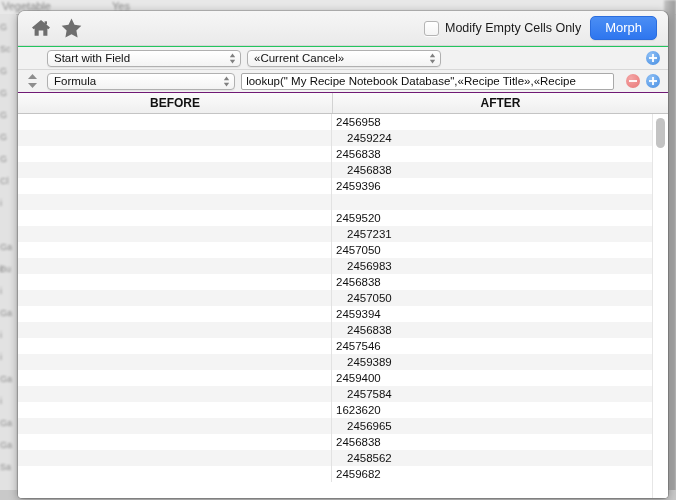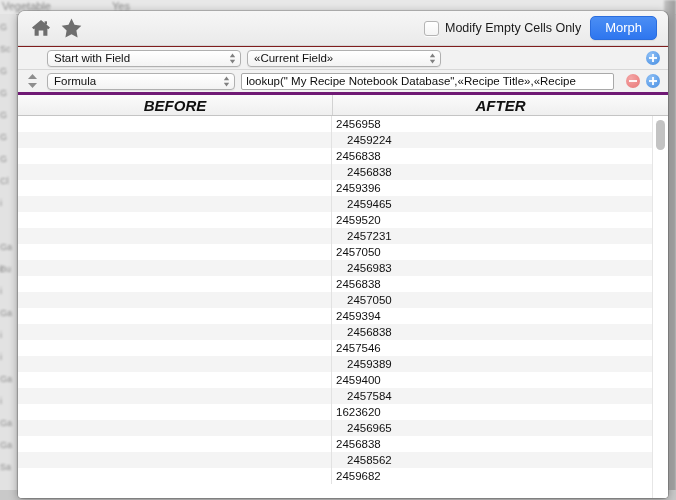--- a/index.html
+++ b/index.html
@@ -112,34 +112,34 @@
     box-shadow: 0 1px 1px rgba(0,0,0,0.07);
   }
   .btn.primary {
     background: linear-gradient(#4b8ef4,#2e76ef);
     border-color: #2b6ddd;
     color: #ffffff;
   }
 
   
   .criteria {
-    background: #7f1d1d;
+    background: #22c55e;
     flex: 0 0 auto;
     padding: 1px 0 0;
   }
   .crow {
     height: 22px;
     display: flex;
     align-items: center;
     padding: 0 8px 0 6px;
     gap: 6px;
     border-bottom: 1px solid #d8d8d8;
     background: #f2f2f2;
   }
-  .crow.second { border-bottom: 3px solid #701a75; }
+  .crow.second { border-bottom: 1px solid #701a75; }
   .stepper {
     width: 17px; height: 18px;
     display: flex; flex-direction: column;
     align-items: center; justify-content: center;
     color: #8d8d8d;
     flex: 0 0 auto;
   }
   .spacer-stepper { width: 17px; flex: 0 0 auto; }
   .popup {
     position: relative;
@@ -195,24 +195,23 @@
   .circ.minus { background: radial-gradient(circle at 35% 30%, #f4a5a5, #ec8484 70%, #e07575); }
   .circ svg { display: block; }
 
   
   .table-head {
     height: 20px;
     background: linear-gradient(#fbfbfb,#efefef);
     border-bottom: 1px solid #c4c4c4;
     display: flex;
     flex: 0 0 auto;
-    font-size: 15px;
+    font-size: 12px;
     font-weight: bold;
     color: #111;
-    font-style: italic;
   }
   .th {
     display: flex; align-items: center; justify-content: center;
     height: 100%;
   }
   .th.before { width: 314px; border-right: 1px solid #d2d2d2; }
   .th.after  { flex: 1; }
 
   .table-body {
     flex: 1 1 auto;
@@ -341,21 +340,21 @@
       <div class="popup popup-a">
         <span>Start with Field</span>
         <span class="arrows">
           <svg width="7" height="11" viewBox="0 0 7 11" fill="currentColor">
             <path d="M3.5 0.6 L6.2 4.2 L0.8 4.2 Z"></path>
             <path d="M3.5 10.4 L0.8 6.8 L6.2 6.8 Z"></path>
           </svg>
         </span>
       </div>
       <div class="popup popup-b">
-        <span>«Current Field»</span>
+        <span>«Current Cancel»</span>
         <span class="arrows">
           <svg width="7" height="11" viewBox="0 0 7 11" fill="currentColor">
             <path d="M3.5 0.6 L6.2 4.2 L0.8 4.2 Z"></path>
             <path d="M3.5 10.4 L0.8 6.8 L6.2 6.8 Z"></path>
           </svg>
         </span>
       </div>
       <span style="flex:1"></span>
       <span class="circ plus">
         <svg width="14" height="14" viewBox="0 0 14 14">
@@ -422,21 +421,20 @@
         <div class="row alt">
           <div class="cell-before"></div>
           <div class="cell-after">2456838</div>
         </div>
         <div class="row">
           <div class="cell-before"></div>
           <div class="cell-after">2459396</div>
         </div>
         <div class="row alt">
           <div class="cell-before"></div>
-          <div class="cell-after">2459465</div>
         </div>
         <div class="row">
           <div class="cell-before"></div>
           <div class="cell-after">2459520</div>
         </div>
         <div class="row alt">
           <div class="cell-before"></div>
           <div class="cell-after">2457231</div>
         </div>
         <div class="row">

